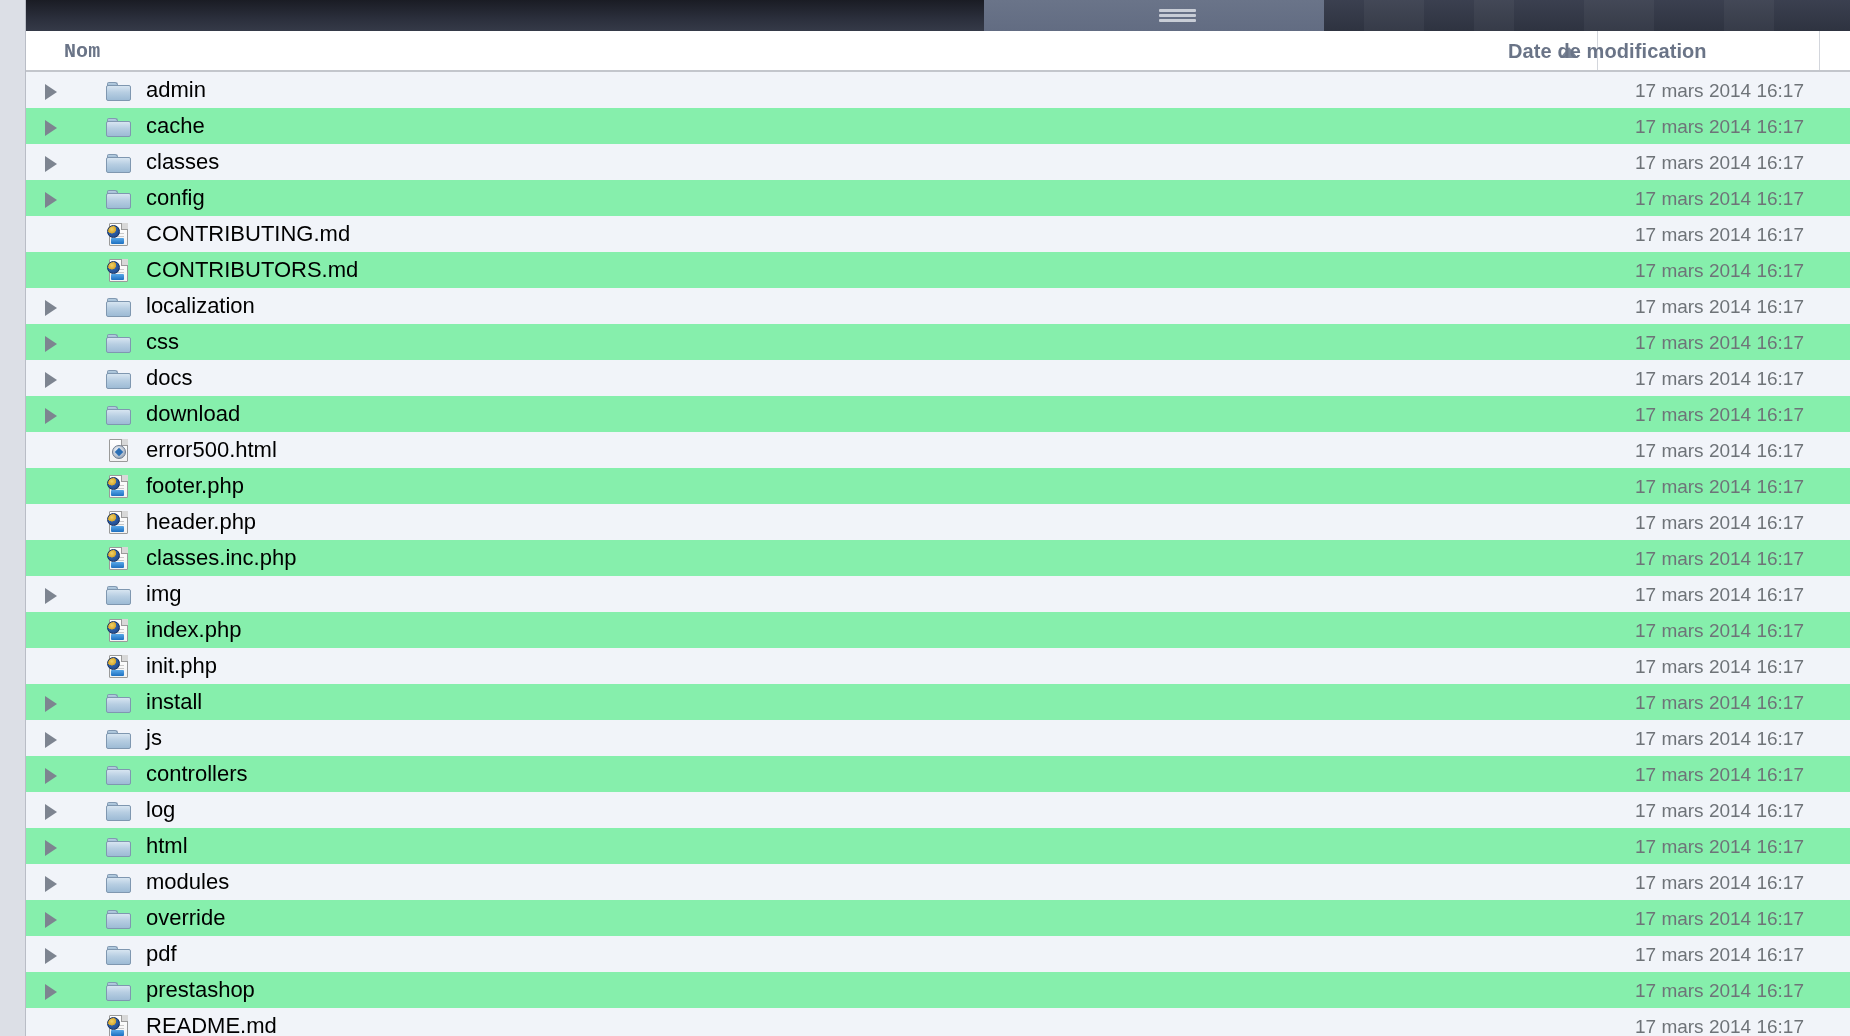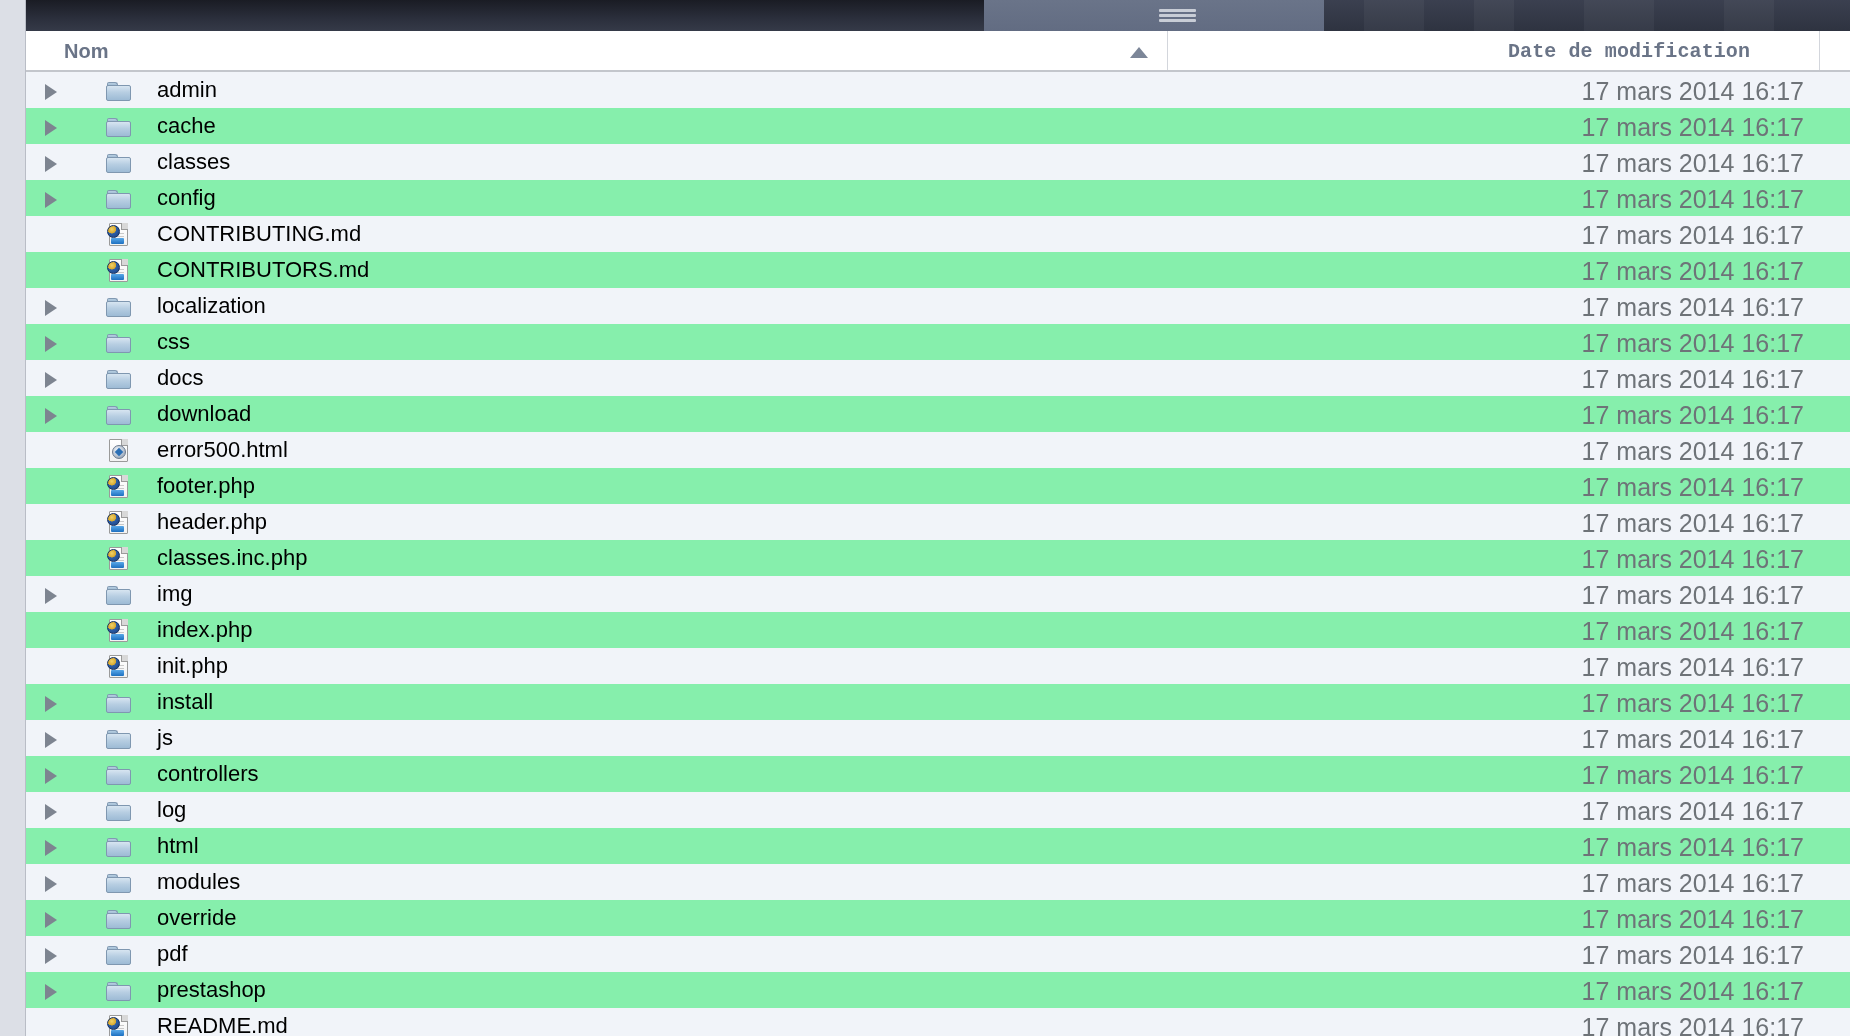--- a/index.html
+++ b/index.html
@@ -83,33 +83,33 @@
     top: 31px;
     width: 1824px;
     height: 41px;
     background: #ffffff;
     border-bottom: 2px solid #c3c6cc;
     box-sizing: border-box;
   }
   .col-name {
     position: absolute;
     left: 0; top: 0;
-    width: 1142px;
+    width: 1572px;
     height: 39px;
     border-right: 1px solid #d3d6dc;
     box-sizing: border-box;
+    font-family: Liberation Mono, monospace;
   }
   .col-date {
     position: absolute;
     left: 1413px; top: 0;
     width: 381px;
     height: 39px;
     border-right: 1px solid #d3d6dc;
     box-sizing: border-box;
-    font-family: Liberation Mono, monospace;
   }
   .col-extra {
     position: absolute;
     left: 1794px; top: 0;
     width: 30px;
     height: 39px;
     box-sizing: border-box;
   }
   .col-title {
     position: absolute;
@@ -254,34 +254,34 @@
     content: "";
     position: absolute;
     left: 3px; top: 3px;
     width: 6px; height: 6px;
     background: #2b6fb5;
     transform: rotate(45deg);
   }
 
   .file-name {
     position: absolute;
-    left: 131px;
+    left: 120px;
     top: 6px;
     font-size: 22px;
     color: #000000;
     white-space: nowrap;
     line-height: 24px;
   }
   .file-date {
     position: absolute;
     left: 1413px;
     width: 365px;
     top: 8px;
     text-align: right;
-    font-size: 25px;
+    font-size: 19px;
     color: #6e7378;
     white-space: nowrap;
     line-height: 22px;
   }
 </style>
 </head>
 <body>
 
 <div class="sidebar-gutter"></div>
 

